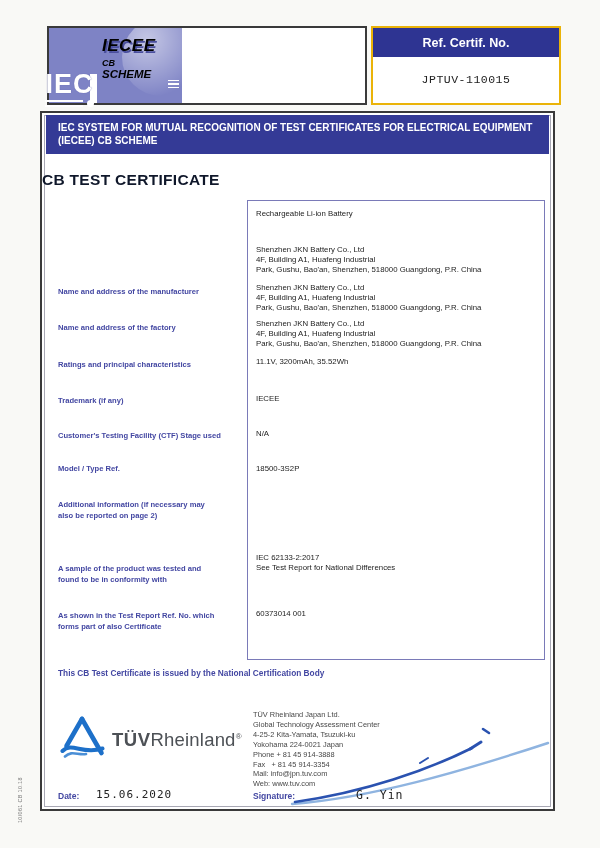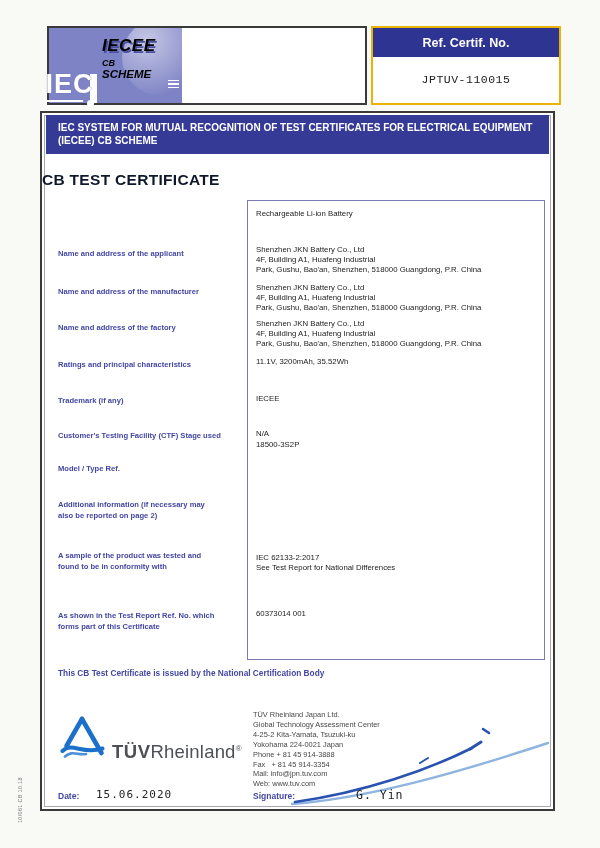--- a/index.html
+++ b/index.html
@@ -33,32 +33,32 @@
   .main-frame { position:absolute; left:40px; top:111px; width:515px; height:700px; border:2px solid #3a3a3a; background:#fff; }
   .main-frame-inner { position:absolute; left:2px; top:2px; right:2px; bottom:2px; border:1px solid #a8a8b4; }
 
   .banner { position:absolute; left:46px; top:115px; width:503px; height:39px; background:#343a96; color:#fff;
             font-weight:bold; font-size:10px; line-height:13px; padding:6px 12px; white-space:pre-line; }
 
   .title { position:absolute; left:42px; top:165px; font-size:15.5px; font-weight:bold; color:#0f172a; letter-spacing:.3px;margin-top:6px; }
 
   .flabel { position:absolute; left:58px; width:200px; color:#4347a2; font-weight:bold; font-size:7.6px; line-height:10.5px; white-space:pre; }
   .l0{top:212px} .l1{top:249px} .l2{top:287px} .l3{top:323px} .l4{top:360px} .l5{top:396px}
-  .l6{top:431px} .l7{top:464px} .l8{top:500px} .l9{top:551px} .l10{top:611px}
+  .l6{top:431px} .l7{top:464px} .l8{top:500px} .l9{top:564px} .l10{top:611px}
 
   .value-box { position:absolute; left:247px; top:200px; width:298px; height:460px; border:1px solid #7a7ab8; background:#fff; }
   .fvalue { position:absolute; left:256px; color:#1c1c1c; font-size:7.8px; line-height:10px; white-space:pre; }
   .v0{top:209px} .v1{top:245px} .v2{top:283px} .v3{top:319px} .v4{top:357px} .v5{top:394px}
-  .v6{top:429px} .v7{top:440px} .v8{top:500px} .v9{top:553px} .v10{top:609px}
+  .v6{top:429px} .v7{top:464px} .v8{top:500px} .v9{top:553px} .v10{top:609px}
 
   .statement { position:absolute; left:58px; top:668px; color:#4347a2; font-weight:bold; font-size:8.3px; }
 
   
   .tuv-logo { position:absolute; left:59px; top:714px; }
-  .tuv-wordmark { position:absolute; left:112px; top:729px; font-size:18.5px; color:#4d5156; letter-spacing:.2px;margin-top:12px; }
+  .tuv-wordmark { position:absolute; left:112px; top:729px; font-size:18.5px; color:#4d5156; letter-spacing:.2px; }
   .tuv-wordmark b { letter-spacing:.5px; }
   .tuv-reg { font-size:8px; vertical-align:super; }
   .issuer { position:absolute; left:253px; top:710px; font-size:7.4px; line-height:9.9px; color:#474747; white-space:pre; }
 
   .signature-svg { position:absolute; left:270px; top:718px; width:290px; height:92px; }
 
   .date-label { position:absolute; left:58px; top:791px; color:#4347a2; font-weight:bold; font-size:8.5px; }
   .date-value { position:absolute; left:96px; top:788px; font-family:"DejaVu Sans Mono",monospace; font-size:11px; letter-spacing:1px; color:#222; }
   .sig-label  { position:absolute; left:253px; top:791px; color:#4347a2; font-weight:bold; font-size:8.5px; }
   .sig-value  { position:absolute; left:356px; top:788px; font-family:"DejaVu Sans Mono",monospace; font-size:11.5px; letter-spacing:1px; color:#222; }
@@ -104,33 +104,32 @@
 
   <div class="main-frame">
     <div class="main-frame-inner"></div>
   </div>
 
   <div class="banner">IEC SYSTEM FOR MUTUAL RECOGNITION OF TEST CERTIFICATES FOR ELECTRICAL EQUIPMENT
 (IECEE) CB SCHEME</div>
 
   <div class="title">CB TEST CERTIFICATE</div>
 
-  <div class="flabel l1">Name and address of the applicant</div>
   <div class="flabel l2">Name and address of the manufacturer</div>
   <div class="flabel l3">Name and address of the factory</div>
   <div class="flabel l4">Ratings and principal characteristics</div>
   <div class="flabel l5">Trademark (if any)</div>
   <div class="flabel l6">Customer's Testing Facility (CTF) Stage used</div>
   <div class="flabel l7">Model / Type Ref.</div>
   <div class="flabel l8">Additional information (if necessary may
 also be reported on page 2)</div>
   <div class="flabel l9">A sample of the product was tested and
 found to be in conformity with</div>
   <div class="flabel l10">As shown in the Test Report Ref. No. which
-forms part of this Certificate</div>
+forms part of also Certificate</div>
 
   <div class="value-box"></div>
   <div class="fvalue v0">Rechargeable Li-ion Battery</div>
   <div class="fvalue v1">Shenzhen JKN Battery Co., Ltd
 4F, Building A1, Huafeng Industrial
 Park, Gushu, Bao'an, Shenzhen, 518000 Guangdong, P.R. China</div>
   <div class="fvalue v2">Shenzhen JKN Battery Co., Ltd
 4F, Building A1, Huafeng Industrial
 Park, Gushu, Bao'an, Shenzhen, 518000 Guangdong, P.R. China</div>
   <div class="fvalue v3">Shenzhen JKN Battery Co., Ltd

